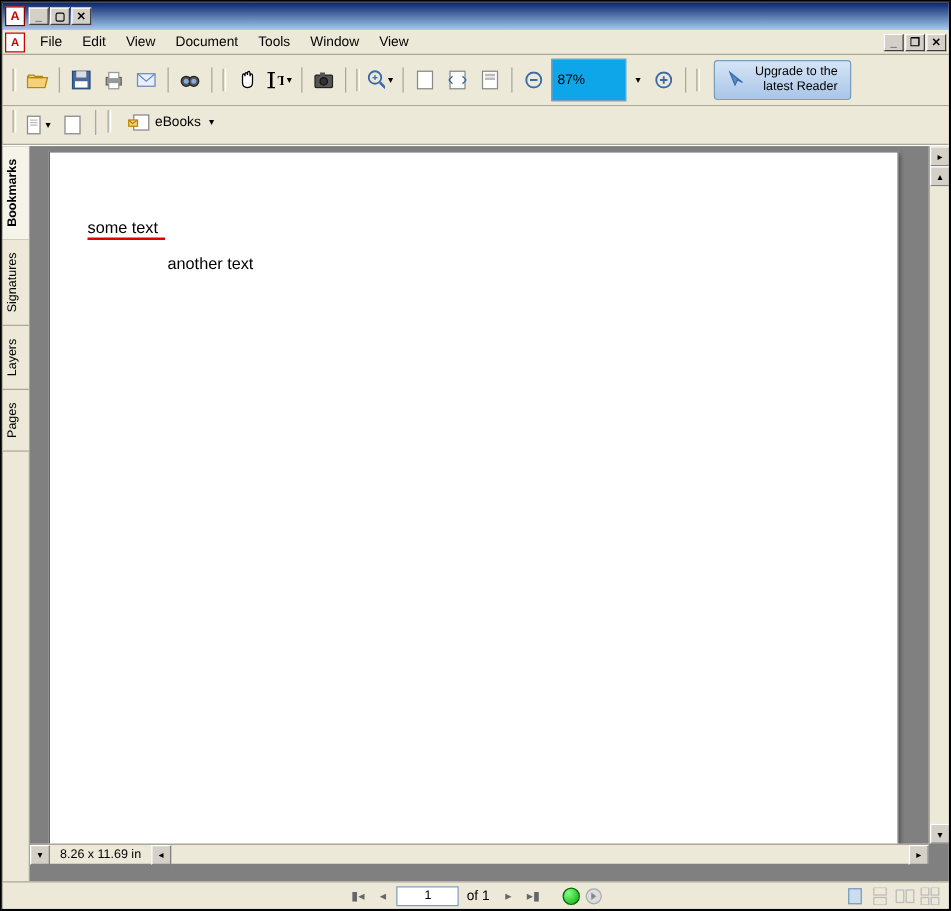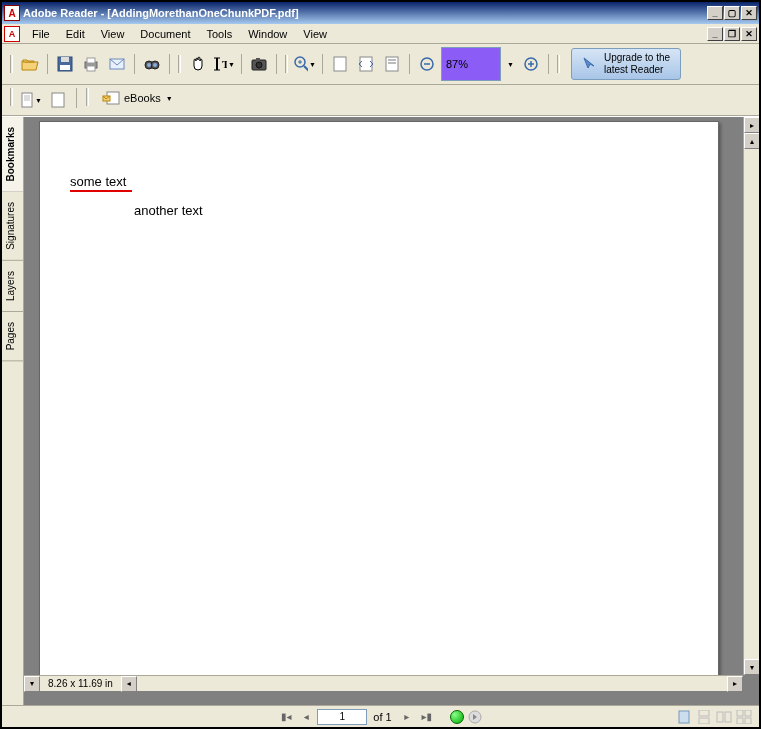--- a/index.html
+++ b/index.html
@@ -11,22 +11,22 @@
 .win-controls { display: flex; gap: 1px; }
 .win-btn { width: 16px; height: 14px; background: #d4d0c8; border: 1px solid #fff; border-right-color: #404040; border-bottom-color: #404040; display: flex; align-items: center; justify-content: center; font-family: Arial; font-size: 9px; font-weight: bold; cursor: pointer; color: #000; }
 .menubar { height: 20px; background: #ece9d8; display: flex; align-items: center; padding-left: 2px; border-bottom: 1px solid #aca899; }
 .menu-icon { width: 16px; height: 16px; margin-right: 4px; background: #fff; border: 1px solid #c00; display: flex; align-items: center; justify-content: center; color: #c00; font-size: 9px; font-weight: bold; }
 .menu-item { padding: 2px 8px; cursor: pointer; }
 .mdi-controls { margin-left: auto; display: flex; gap: 1px; padding-right: 2px; }
 .toolbar { background: #ece9d8; border-bottom: 1px solid #aca899; display: flex; align-items: center; padding: 3px 5px; gap: 2px; min-height: 30px; }
 .tbtn { width: 24px; height: 24px; display: flex; align-items: center; justify-content: center; cursor: pointer; border: 1px solid transparent; border-radius: 2px; }
 .tsep { width: 1px; height: 20px; background: #aca899; margin: 0 3px; }
 .tgrip { width: 3px; height: 18px; border-left: 1px solid #aca899; border-right: 1px solid #fff; margin: 0 3px; }
-.zoom-input { width: 60px; height: 20px; border: 1px solid #7f9db9; background: #8b5cf6; padding: 16px 4px; font-size: 11px; }
-.upgrade-btn { margin-left: 6px; background: linear-gradient(to bottom, #d6e5f5, #a8c5e8); border: 1px solid #7b9ebd; border-radius: 3px; padding: 3px 10px; display: flex; align-items: center; gap: 6px; cursor: pointer; font-size: 10px; text-align: left; line-height: 1.2; }
+.zoom-input { width: 60px; height: 20px; border: 1px solid #7f9db9; background: #0ea5e9; padding: 16px 4px; font-size: 11px; }
+.upgrade-btn { margin-left: 6px; background: linear-gradient(to bottom, #d6e5f5, #a8c5e8); border: 1px solid #7b9ebd; border-radius: 3px; padding: 3px 10px; display: flex; align-items: center; gap: 6px; cursor: pointer; font-size: 10px; text-align: right; line-height: 1.2; }
 .secondary-bar { background: #ece9d8; border-bottom: 1px solid #aca899; display: flex; align-items: flex-start; padding: 3px 5px; gap: 3px; min-height: 28px; }
 .ebooks-btn { display: flex; align-items: center; gap: 4px; padding: 2px 6px; border: 1px solid transparent; cursor: pointer; }
 .workspace { flex: 1; display: flex; background: #aca899; border-top: 1px solid #fff; overflow: hidden; }
 .side-tabs { width: 22px; background: #ece9d8; border-right: 1px solid #aca899; display: flex; flex-direction: column; }
 .side-tab { flex: 0 0 auto; writing-mode: vertical-rl; transform: rotate(180deg); padding: 10px 3px; font-size: 10px; cursor: pointer; border-top: 1px solid #aca899; background: #ece9d8; text-align: center; }
 .side-tab.active { font-weight: bold; background: #f5f3ea; }
 .doc-area { flex: 1; display: flex; flex-direction: column; background: #808080; position: relative; }
 .doc-scroll-v { position: absolute; right: 0; top: 0; bottom: 30px; width: 16px; background: #ece9d8; border-left: 1px solid #aca899; display: flex; flex-direction: column; }
 .doc-scroll-h-wrap { position: absolute; left: 0; right: 16px; bottom: 14px; height: 16px; background: #ece9d8; border-top: 1px solid #aca899; display: flex; align-items: center; }
 .page-dim { padding: 0 8px; font-size: 10px; white-space: nowrap; }
@@ -48,24 +48,20 @@
 svg { display: block; }
 .dd-arrow { font-size: 7px; margin-left: 1px; color: #000; }
 </style>
 </head>
 <body>
 
 <div class="window">
 
   <div class="titlebar">
     <div class="titlebar-icon">A</div>
-    <div class="titlebar-text">
-      <span>Adobe Reader</span> -
-      <span>[AddingMorethanOneChunkPDF.pdf]</span>
-    </div>
     <div class="win-controls">
       <div class="win-btn">_</div>
       <div class="win-btn">▢</div>
       <div class="win-btn">✕</div>
     </div>
   </div>
 
   <div class="menubar">
     <div class="menu-icon">A</div>
     <div class="menu-item">File</div>

